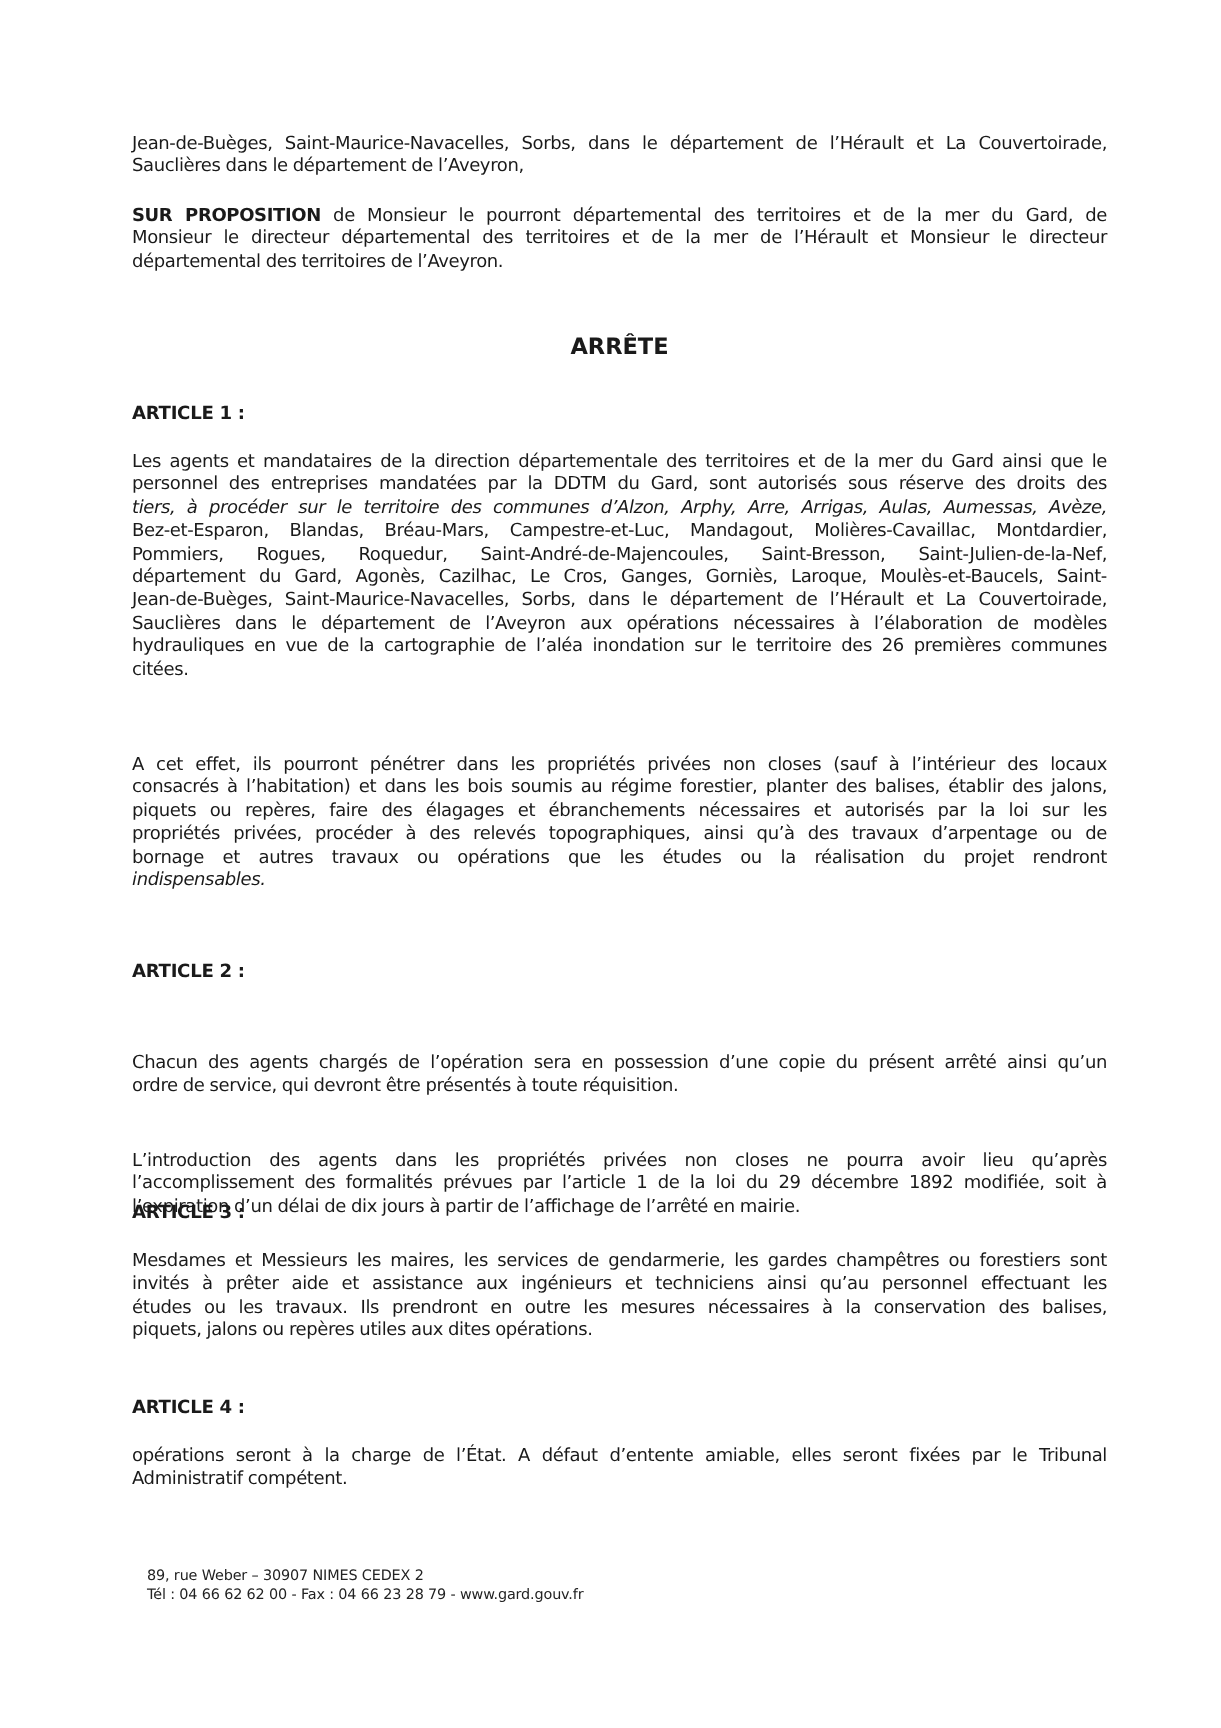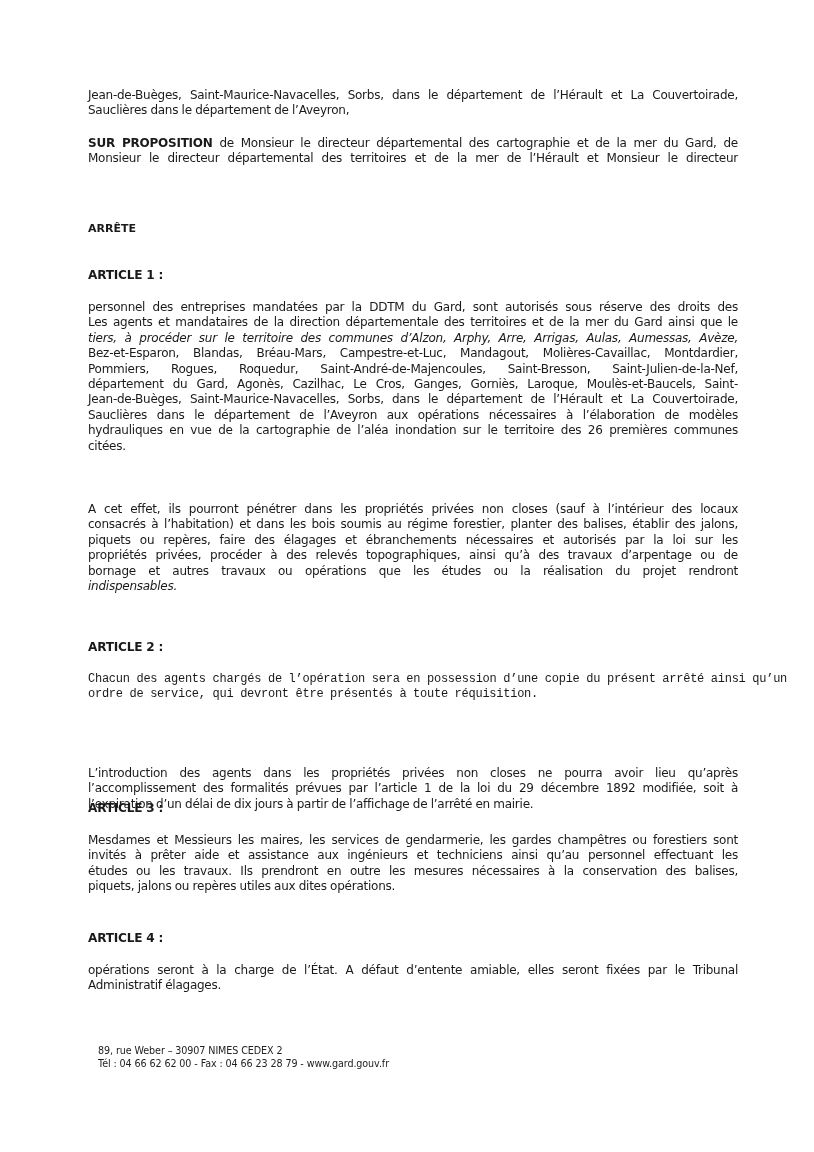--- a/index.html
+++ b/index.html
@@ -9,84 +9,85 @@
   }
   .page { position:absolute; left:88px; top:0; width:650px; }
   .p {
     position:absolute; left:0; width:650px; font-size:12px; line-height:15.4px;
     text-align:justify; letter-spacing:-0.25px; word-spacing:-0.2px;
   }
   .p .line { display:block; text-align:justify; text-align-last:justify; white-space:nowrap; overflow:visible; }
   .p .line.last { text-align-last:left; }
   .bold { font-weight:bold; }
   .heading { position:absolute; left:0; font-size:12.1px; font-weight:bold; letter-spacing:-0.2px; }
-  .title { position:absolute; left:0; width:650px; text-align:left; font-size:11px; font-weight:bold; }
+  .title { position:absolute; left:0; width:650px; text-align:center; font-size:15px; font-weight:bold; }
   .footer { position:absolute; left:98px; font-size:9.6px; line-height:13px; color:#222; letter-spacing:-0.1px; }
 </style>
 </head>
 <body>
 
 <div class="page">
 
   <div class="p" style="top:88px;">
     <span class="line" style="display: block;">Jean-de-Buèges, Saint-Maurice-Navacelles, Sorbs, dans le département de l’Hérault et La Couvertoirade,</span>
     <span class="line last" style="display: block;">Sauclières dans le département de l’Aveyron,</span>
   </div>
 
   <div class="p" style="top:136px;">
-    <span class="line" style="display: block;"><span class="bold">SUR PROPOSITION</span><span> de Monsieur le directeur départemental des cartographie et de la mer du Gard, de</span></span>
+    <span class="line" style="display: block;"><span class="bold">SUR PROPOSITION</span><span> de Monsieur le pourront départemental des territoires et de la mer du Gard, de</span></span>
     <span class="line" style="display: block;">Monsieur le directeur départemental des territoires et de la mer de l’Hérault et Monsieur le directeur</span>
+    <span class="line last" style="display: block;">départemental des territoires de l’Aveyron.</span>
   </div>
 
   <div class="title" style="top:222px;">ARRÊTE</div>
 
   <div class="heading" style="top:268px;">ARTICLE 1 :</div>
   <div class="p" style="top:300px;">
+    <span class="line" style="display: block;">Les agents et mandataires de la direction départementale des territoires et de la mer du Gard ainsi que le</span>
     <span class="line" style="display: block;">personnel des entreprises mandatées par la DDTM du Gard, sont autorisés sous réserve des droits des</span>
-    <span class="line" style="display: block;">Les agents et mandataires de la direction départementale des territoires et de la mer du Gard ainsi que le</span>
     <span class="line" style="display: block; font-style: italic;">tiers, à procéder sur le territoire des communes d’Alzon, Arphy, Arre, Arrigas, Aulas, Aumessas, Avèze,</span>
     <span class="line" style="display: block;">Bez-et-Esparon, Blandas, Bréau-Mars, Campestre-et-Luc, Mandagout, Molières-Cavaillac, Montdardier,</span>
     <span class="line" style="display: block;">Pommiers, Rogues, Roquedur, Saint-André-de-Majencoules, Saint-Bresson, Saint-Julien-de-la-Nef,</span>
     <span class="line" style="display: block;">département du Gard, Agonès, Cazilhac, Le Cros, Ganges, Gorniès, Laroque, Moulès-et-Baucels, Saint-</span>
     <span class="line" style="display: block;">Jean-de-Buèges, Saint-Maurice-Navacelles, Sorbs, dans le département de l’Hérault et La Couvertoirade,</span>
     <span class="line" style="display: block;">Sauclières dans le département de l’Aveyron aux opérations nécessaires à l’élaboration de modèles</span>
     <span class="line" style="display: block;">hydrauliques en vue de la cartographie de l’aléa inondation sur le territoire des 26 premières communes</span>
     <span class="line last" style="display: block;">citées.</span>
   </div>
   <div class="p" style="top:502px;">
     <span class="line" style="display: block;">A cet effet, ils pourront pénétrer dans les propriétés privées non closes (sauf à l’intérieur des locaux</span>
     <span class="line" style="display: block;">consacrés à l’habitation) et dans les bois soumis au régime forestier, planter des balises, établir des jalons,</span>
     <span class="line" style="display: block;">piquets ou repères, faire des élagages et ébranchements nécessaires et autorisés par la loi sur les</span>
     <span class="line" style="display: block;">propriétés privées, procéder à des relevés topographiques, ainsi qu’à des travaux d’arpentage ou de</span>
     <span class="line" style="display: block;">bornage et autres travaux ou opérations que les études ou la réalisation du projet rendront</span>
     <span class="line last" style="display: block; font-style: italic;">indispensables.</span>
   </div>
 
   <div class="heading" style="top:640px;">ARTICLE 2 :</div>
-  <div class="p" style="top:672px;font-family:Liberation Mono, monospace;">
+  <div class="p" style="top:701px;">
     <span class="line" style="display: block;">Chacun des agents chargés de l’opération sera en possession d’une copie du présent arrêté ainsi qu’un</span>
     <span class="line last" style="display: block;">ordre de service, qui devront être présentés à toute réquisition.</span>
   </div>
   <div class="p" style="top:720px;">
     <span class="line" style="display: block; margin-top: 46px;">L’introduction des agents dans les propriétés privées non closes ne pourra avoir lieu qu’après</span>
     <span class="line" style="display: block;">l’accomplissement des formalités prévues par l’article 1 de la loi du 29 décembre 1892 modifiée, soit à</span>
     <span class="line last" style="display: block;">l’expiration d’un délai de dix jours à partir de l’affichage de l’arrêté en mairie.</span>
   </div>
 
   <div class="heading" style="top:801px;">ARTICLE 3 :</div>
   <div class="p" style="top:833px;">
     <span class="line" style="display: block;">Mesdames et Messieurs les maires, les services de gendarmerie, les gardes champêtres ou forestiers sont</span>
     <span class="line" style="display: block;">invités à prêter aide et assistance aux ingénieurs et techniciens ainsi qu’au personnel effectuant les</span>
     <span class="line" style="display: block;">études ou les travaux. Ils prendront en outre les mesures nécessaires à la conservation des balises,</span>
     <span class="line last" style="display: block;">piquets, jalons ou repères utiles aux dites opérations.</span>
   </div>
 
   <div class="heading" style="top:931px;">ARTICLE 4 :</div>
   <div class="p" style="top:963px;">
     <span class="line" style="display: block;">opérations seront à la charge de l’État. A défaut d’entente amiable, elles seront fixées par le Tribunal</span>
-    <span class="line last" style="display: block;">Administratif élagages.</span>
+    <span class="line last" style="display: block;">Administratif compétent.</span>
   </div>
 </div>
 
 <div class="footer" style="top:1044px;">
   <div>89, rue Weber – 30907 NIMES CEDEX 2</div>
   <div>Tél : 04 66 62 62 00 - Fax : 04 66 23 28 79 - www.gard.gouv.fr</div>
 </div>
 
 </body></html>

